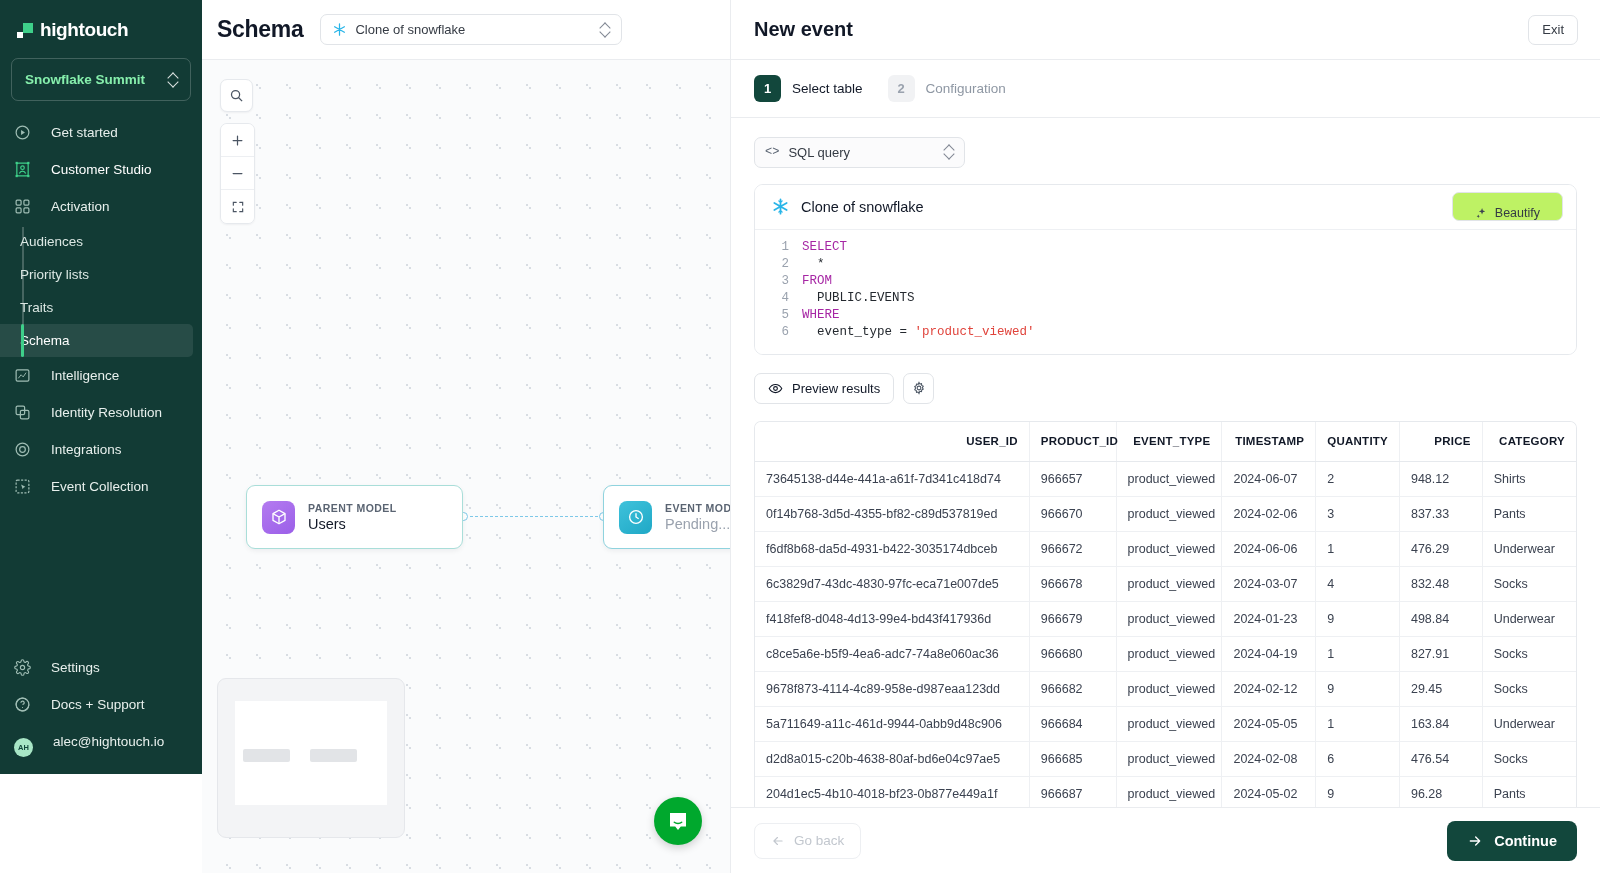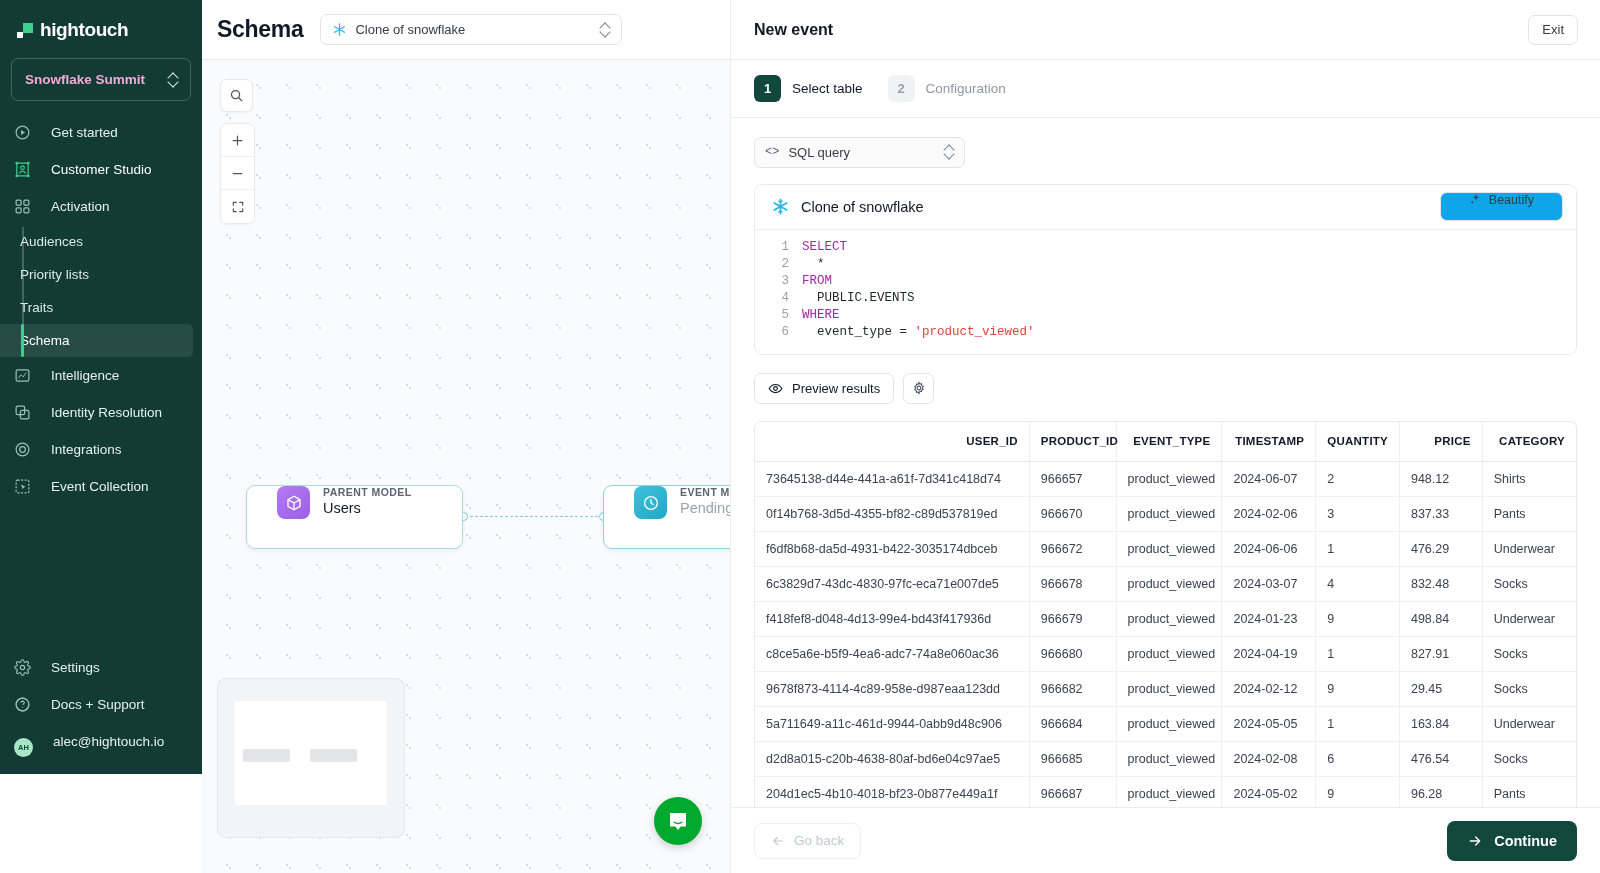--- a/index.html
+++ b/index.html
@@ -27,21 +27,21 @@
 
   .ws-select {
     margin: 12px 11px 0 11px;
     height: 43px;
     border: 1px solid rgba(255,255,255,0.20);
     border-radius: 7px;
     display: flex; align-items: center; justify-content: space-between;
     padding: 0 12px 0 13px;
     cursor: pointer;
   }
-  .ws-select .label { font-size: 13.5px; font-weight: 600; color: #f9a8d4; }
+  .ws-select .label { font-size: 13.5px; font-weight: 600; color: #86efac; }
   .chev-updown { width: 10px; height: 16px; position: relative; opacity: .85; }
   .chev-updown:before, .chev-updown:after {
     content: ""; position: absolute; left: 1px; width: 7px; height: 7px;
     border-left: 1.6px solid #fff; border-top: 1.6px solid #fff;
   }
   .chev-updown:before { top: 2px; transform: rotate(45deg); }
   .chev-updown:after { bottom: 2px; transform: rotate(-135deg); }
 
   .nav { margin-top: 13px; flex: 1 1 auto; }
   .nav-item {
@@ -119,22 +119,22 @@
   }
   .tool-single { border-radius: 7px; box-shadow: 0 1px 2px rgba(16,24,40,0.05); }
   .tool-group { margin-top: 11px; border-radius: 7px; overflow: hidden; box-shadow: 0 1px 2px rgba(16,24,40,0.05); }
   .tool-group .tool-btn { border: none; border-bottom: 1px solid #EDEFF2; }
   .tool-group .tool-btn:last-child { border-bottom: none; }
   .tool-group { border: 1px solid #E6E9ED; }
 
   .node {
     position: absolute; background: #fff;
     border: 1.5px solid #BFE3E0; border-radius: 9px;
-    display: flex; gap: 13px;
-    padding: 0 30px; box-shadow: 0 2px 5px rgba(16,24,40,0.06);
+    display: flex; align-items: center; gap: 13px;
+    padding: 0 15px; box-shadow: 0 2px 5px rgba(16,24,40,0.06);
   }
   .node.parent { left: 44px; top: 425px; width: 217px; height: 64px; border-color: #A9DED9; }
   .node.event { left: 401px; top: 425px; width: 217px; height: 64px; border-color: #8FD3DE; }
   .node-icon {
     width: 33px; height: 33px; border-radius: 8px; flex: 0 0 33px;
     display: flex; align-items: center; justify-content: center;
   }
   .node-icon.purple { background: linear-gradient(145deg,#B47BF0,#9B5FE8); }
   .node-icon.teal { background: linear-gradient(145deg,#3FC2DB,#1FA8C6); }
   .node-kicker { font-size: 10.5px; font-weight: 700; letter-spacing: .45px; color: #5A6472; }
@@ -173,21 +173,21 @@
   .panel {
     flex: 1 1 auto; height: 873px; background: #fff;
     display: flex; flex-direction: column;
     border-left: 1px solid #EAECEF;
   }
   .panel-header {
     height: 60px; flex: 0 0 60px;
     display: flex; align-items: center; justify-content: space-between;
     padding: 0 22px 0 23px; border-bottom: 1px solid #EAECEF;
   }
-  .panel-title { font-size: 16px; font-weight: 600; color: #111827; }
+  .panel-title { font-size: 20px; font-weight: 600; color: #111827; }
   .exit-btn {
     height: 30px; padding: 0 13px; border: 1px solid #E1E4E8;
     border-radius: 7px; background: #fff; cursor: pointer;
     font-size: 13px; color: #353B44; font-family: inherit;
   }
 
   .steps {
     height: 58px; flex: 0 0 58px; display: flex; align-items: center;
     gap: 11px; padding: 0 23px; border-bottom: 1px solid #EAECEF;
   }
@@ -217,22 +217,22 @@
     margin-top: 16px; border: 1px solid #E6E9ED; border-radius: 9px;
     overflow: hidden; flex: 0 0 auto;
   }
   .editor-head {
     height: 45px; display: flex; align-items: center; justify-content: space-between;
     padding: 0 13px 0 16px; border-bottom: 1px solid #EEF0F3; background: #fff;
   }
   .editor-head .left { display: flex; align-items: center; gap: 11px; }
   .editor-src { font-size: 14.5px; color: #111827; }
   .beautify {
-    height: 29px; padding: 0 28px; border: 1px solid #E1E4E8; border-radius: 7px;
-    background: #0ea5e9; cursor: pointer; display: flex; align-items: flex-start; gap: 7px;
+    height: 29px; padding: 0 22px; border: 1px solid #E1E4E8; border-radius: 7px;
+    background: #bef264; cursor: pointer; display: flex; align-items: flex-end; gap: 7px;
     font-size: 12.5px; color: #353B44; font-family: inherit;
   }
   .code { padding: 9px 0 13px 0; background: #fff; }
   .code-line { display: flex; font-family: "Liberation Mono", monospace; font-size: 12.5px; line-height: 17px; }
   .ln { width: 34px; text-align: right; padding-right: 13px; color: #9AA2AE; flex: 0 0 47px; }
   .ct { white-space: pre; color: #24292F; }
   .kw { color: #A626A4; }
   .str { color: #E0433B; }
 
   .actions { margin-top: 18px; display: flex; align-items: center; gap: 9px; }

